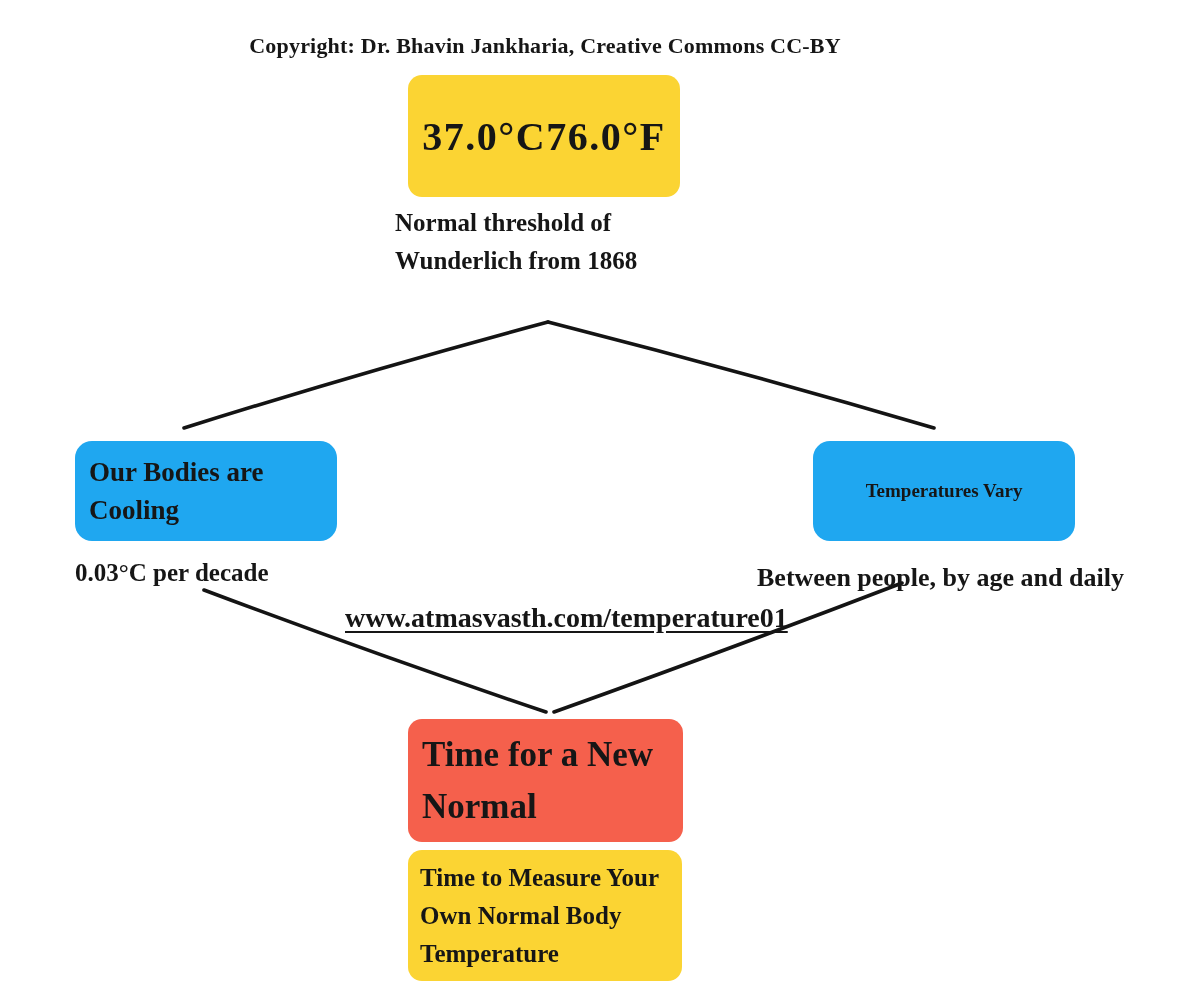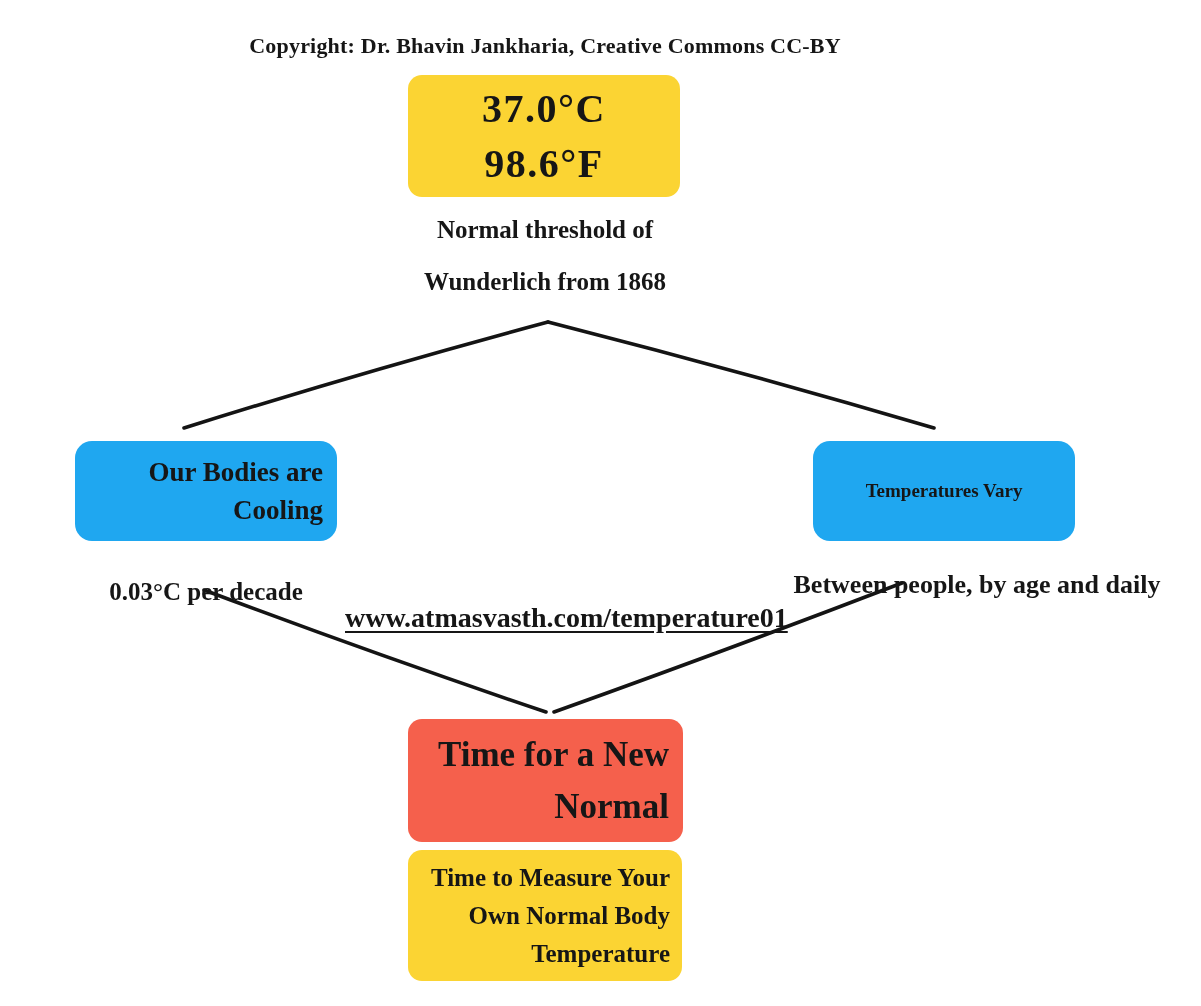--- a/index.html
+++ b/index.html
@@ -27,62 +27,62 @@
     left: 45px;
     width: 1000px;
     text-align: center;
     font-size: 22px;
     line-height: 30px;
     letter-spacing: 0.2px;
   }
   .node {
     position: absolute;
     display: flex;
-    flex-direction: column;
+    flex-direction: row;
     align-items: center;
     justify-content: center;
-    text-align: right;
+    text-align: left;
     border-radius: 14px;
     box-sizing: border-box;
   }
   .node-threshold {
     left: 408px;
     top: 75px;
     width: 272px;
     height: 122px;
     background: var(--yellow, #FBD433);
     font-size: 40px;
     line-height: 55px;
     letter-spacing: 1.5px;
   }
   .caption {
     position: absolute;
-    text-align: center;
+    text-align: left;
     font-size: 25px;
-    line-height: 52px;
+    line-height: 38px;
   }
   .caption-threshold {
     left: 395px;
     top: 204px;
     width: 300px;
   }
   .node-cooling {
     left: 75px;
     top: 441px;
     width: 262px;
     height: 100px;
     background: var(--blue, #1FA7F0);
     border-radius: 17px;
     font-size: 27px;
     line-height: 38px;
     padding: 4px 14px;
   }
   .caption-cooling {
     left: 75px;
-    top: 566px;
+    top: 554px;
     width: 262px;
     white-space: nowrap;
   }
   .node-vary {
     left: 813px;
     top: 441px;
     width: 262px;
     height: 100px;
     background: var(--blue, #1FA7F0);
     border-radius: 17px;
@@ -154,21 +154,21 @@
 
   <svg class="connectors" viewBox="0 0 1201 1006" xmlns="http://www.w3.org/2000/svg">
     <path d="M 548 322 Q 362 372 184 428"></path>
     <path d="M 548 322 Q 744 372 934 428"></path>
     <path d="M 204 590 Q 374 654 546 712"></path>
     <path d="M 902 583 Q 722 652 554 712"></path>
   </svg>
 
   <div class="node node-threshold hand">
     <span>37.0°C</span>
-    <span>98.6°F</span>
+    <span>76.0°F</span>
   </div>
 
   <div class="caption caption-threshold hand">Normal threshold of Wunderlich from 1868</div>
 
   <div class="node node-cooling hand">
     <span>Our Bodies are Cooling</span>
   </div>
 
   <div class="caption caption-cooling hand">0.03°C per decade</div>
 

